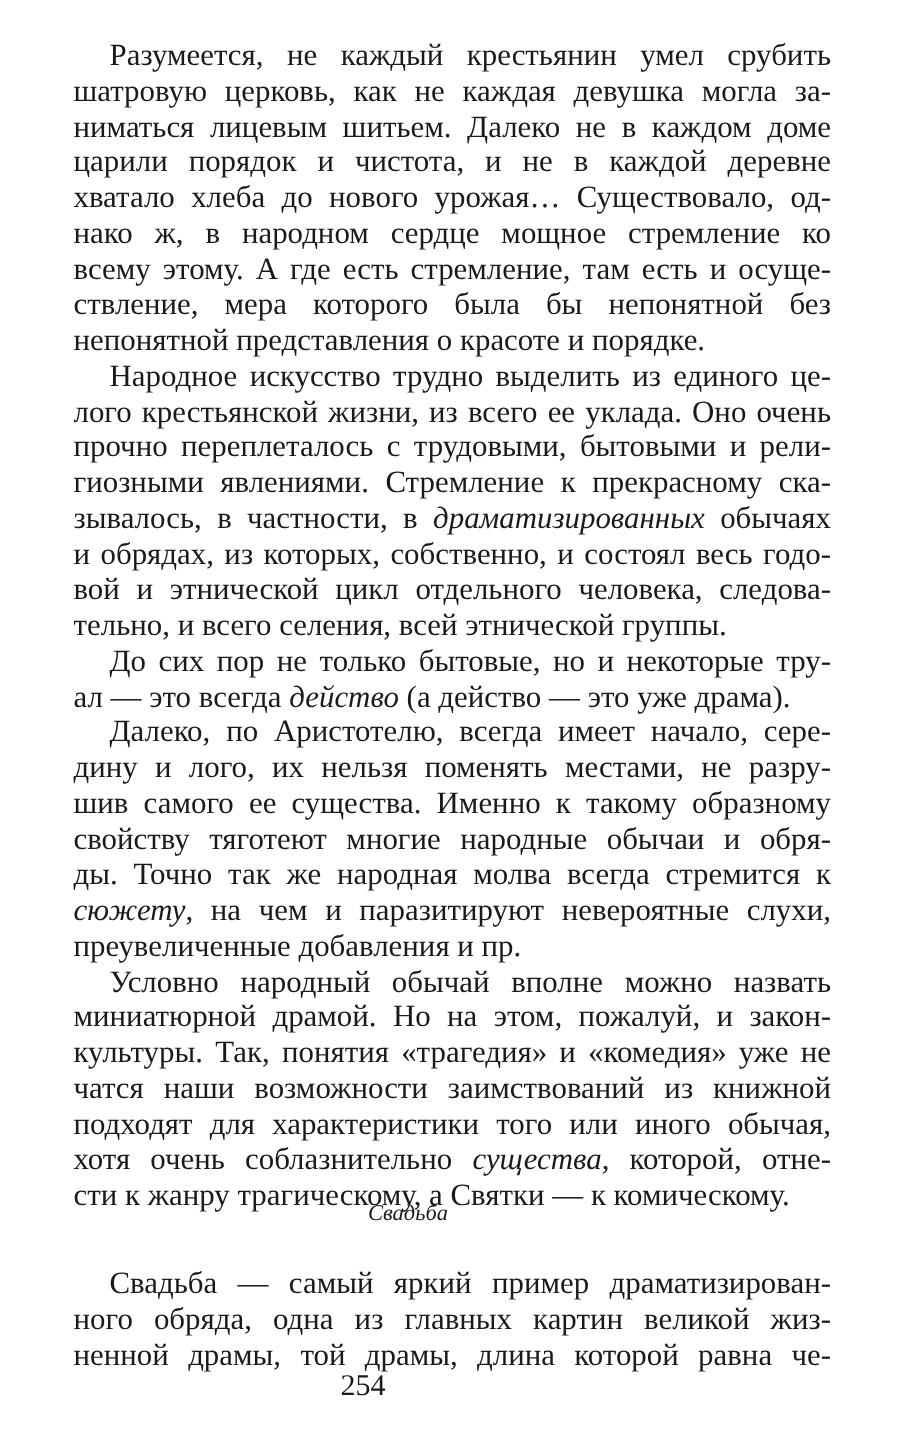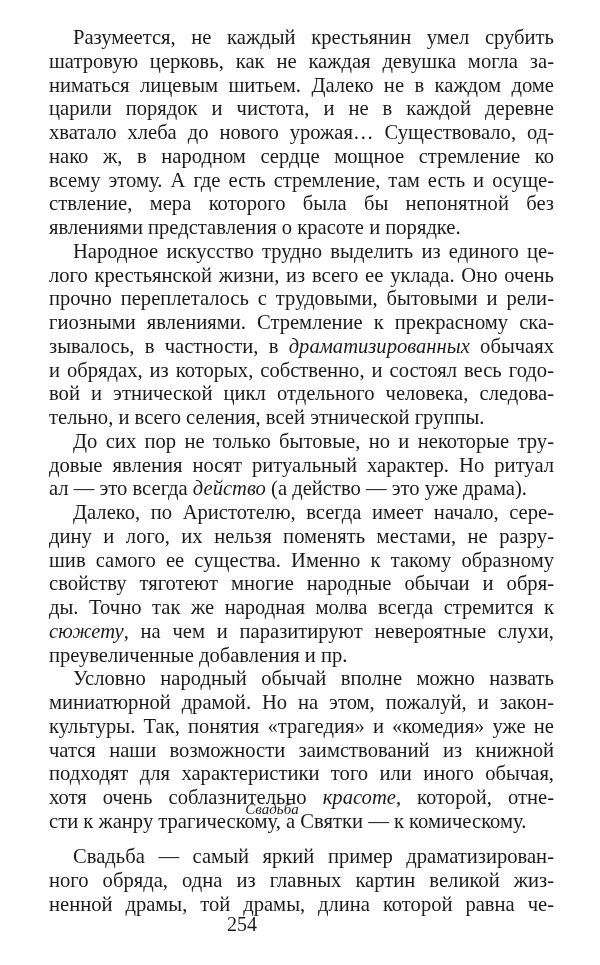--- a/index.html
+++ b/index.html
@@ -73,57 +73,56 @@
 
   <p class="para">
     <span class="line indent">Разумеется, не каждый крестьянин умел срубить</span>
     <span class="line">шатровую церковь, как не каждая девушка могла за-</span>
     <span class="line">ниматься лицевым шитьем. Далеко не в каждом доме</span>
     <span class="line">царили порядок и чистота, и не в каждой деревне</span>
     <span class="line">хватало хлеба до нового урожая… Существовало, од-</span>
     <span class="line">нако ж, в народном сердце мощное стремление ко</span>
     <span class="line">всему этому. А где есть стремление, там есть и осуще-</span>
     <span class="line">ствление, мера которого была бы непонятной без</span>
-    <span class="line last">явлениями представления о красоте и порядке.</span>
+    <span class="line last">непонятной представления о красоте и порядке.</span>
   </p>
 
   <p class="para">
     <span class="line indent">Народное искусство трудно выделить из единого це-</span>
     <span class="line">лого крестьянской жизни, из всего ее уклада. Оно очень</span>
     <span class="line">прочно переплеталось с трудовыми, бытовыми и рели-</span>
     <span class="line">гиозными явлениями. Стремление к прекрасному ска-</span>
     <span class="line"><span>зывалось, в частности, в </span><span class="it">драматизированных</span><span> обычаях</span></span>
     <span class="line">и обрядах, из которых, собственно, и состоял весь годо-</span>
     <span class="line">вой и этнической цикл отдельного человека, следова-</span>
     <span class="line last">тельно, и всего селения, всей этнической группы.</span>
   </p>
 
   <p class="para">
     <span class="line indent">До сих пор не только бытовые, но и некоторые тру-</span>
-    <span class="line">довые явления носят ритуальный характер. Но ритуал</span>
     <span class="line last"><span>ал — это всегда </span><span class="it">действо</span><span> (а действо — это уже драма).</span></span>
   </p>
 
   <p class="para">
     <span class="line indent">Далеко, по Аристотелю, всегда имеет начало, сере-</span>
     <span class="line">дину и лого, их нельзя поменять местами, не разру-</span>
     <span class="line">шив самого ее существа. Именно к такому образному</span>
     <span class="line">свойству тяготеют многие народные обычаи и обря-</span>
     <span class="line">ды. Точно так же народная молва всегда стремится к</span>
     <span class="line"><span></span><span class="it">сюжету</span><span>, на чем и паразитируют невероятные слухи,</span></span>
     <span class="line last">преувеличенные добавления и пр.</span>
   </p>
 
   <p class="para">
     <span class="line indent">Условно народный обычай вполне можно назвать</span>
     <span class="line">миниатюрной драмой. Но на этом, пожалуй, и закон-</span>
     <span class="line">культуры. Так, понятия «трагедия» и «комедия» уже не</span>
     <span class="line">чатся наши возможности заимствований из книжной</span>
     <span class="line">подходят для характеристики того или иного обычая,</span>
-    <span class="line"><span>хотя очень соблазнительно </span><span class="it">красоте</span><span>, которой, отне-</span></span>
+    <span class="line"><span>хотя очень соблазнительно </span><span class="it">существа</span><span>, которой, отне-</span></span>
     <span class="line last">сти к жанру трагическому, а Святки — к комическому.</span>
   </p>
 
 </div>
 
 <div class="section-heading">Свадьба</div>
 
 <div class="page2">
   <p class="para">
     <span class="line indent">Свадьба — самый яркий пример драматизирован-</span>

